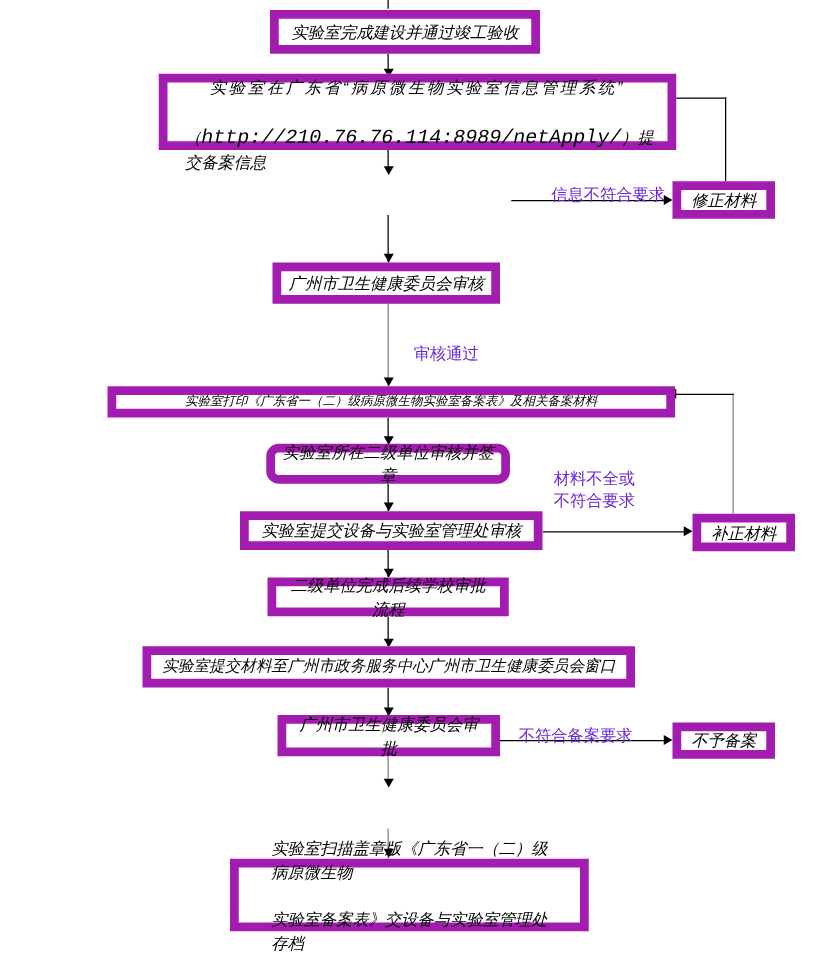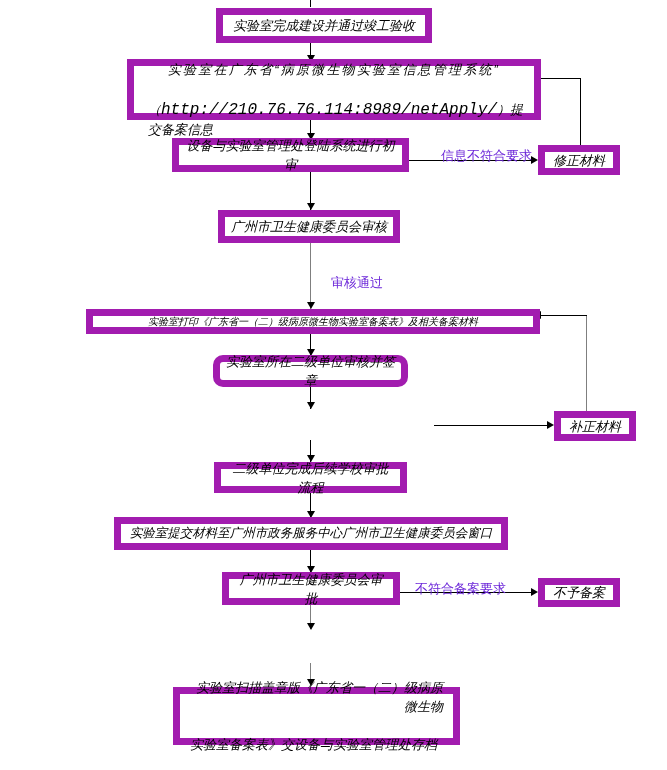--- a/index.html
+++ b/index.html
@@ -163,51 +163,51 @@
 
   <div class="node left-align" style="left:111px; top:59px; width:414px; height:61px; flex-direction:column; justify-content:center; align-items:flex-start; padding:4px 8px;margin-left:16px;">
     <div style="width:100%; text-align:center;">
       <span class="wide-spaced">实验室在广东省“病原微生物实验室信息管理系统”</span>
     </div>
     <div style="width:100%; text-align:left; padding-left:6px; margin-top:2px;">
       <span>（</span><span class="mono-url">http://210.76.76.114:8989/netApply/</span><span>）提交备案信息</span>
     </div>
   </div>
 
-  <div class="node" style="left:172px; top:138px; width:237px; height:34px;">
-    <span>设备与实验室管理处登陆系统进行初审</span>
-  </div>
 
   <div class="node" style="left:218px; top:210px; width:182px; height:33px;">
     <span>广州市卫生健康委员会审核</span>
   </div>
 
   <div class="node" style="left:86px; top:309px; width:454px; height:25px; font-size:10px;justify-content:center;">
     <span>实验室打印《广东省一（二）级病原微生物实验室备案表》及相关备案材料</span>
   </div>
 
   <div class="node" style="left:213px; top:355px; width:195px; height:32px;border-radius:10px;">
     <span>实验室所在二级单位审核并签章</span>
   </div>
 
+  <div class="node" style="left:192px; top:409px; width:242px; height:31px;">
+    <span>实验室提交设备与实验室管理处审核</span>
+  </div>
 
   <div class="node" style="left:214px; top:462px; width:193px; height:31px;">
     <span>二级单位完成后续学校审批流程</span>
   </div>
 
   <div class="node" style="left:114px; top:517px; width:394px; height:33px; font-size:12.5px;">
     <span>实验室提交材料至广州市政务服务中心广州市卫生健康委员会窗口</span>
   </div>
 
   <div class="node" style="left:222px; top:572px; width:178px; height:33px;">
     <span>广州市卫生健康委员会审批</span>
   </div>
 
 
-  <div class="node left-align" style="left:173px; top:687px; width:287px; height:58px; flex-direction:column; justify-content:center; align-items:flex-start; padding:4px 10px;text-align:right;">
+  <div class="node left-align" style="left:184px; top:687px; width:287px; height:58px; flex-direction:column; justify-content:center; align-items:flex-start; padding:4px 26px;">
     <div>
       <span>实验室扫描盖章版《广东省一（二）级病原微生物</span>
     </div>
     <div style="position:relative;">
       <span>实验室备案表》交设备与实验室管理处存档</span>
       
     </div>
   </div>
 
   <div class="node" style="left:538px; top:145px; width:82px; height:30px;">
@@ -223,18 +223,22 @@
   </div>
 
   <div class="label" style="left:441px; top:129px;">
     <span>信息不符合要求</span>
   </div>
 
   <div class="label" style="left:331px; top:256px;">
     <span>审核通过</span>
   </div>
 
+  <div class="label" style="left:443px; top:356px;">
+    <span>材料不全或
+不符合要求</span>
+  </div>
 
   <div class="label" style="left:415px; top:562px;">
     <span>不符合备案要求</span>
   </div>
 
 </div>
 
 </body></html>

